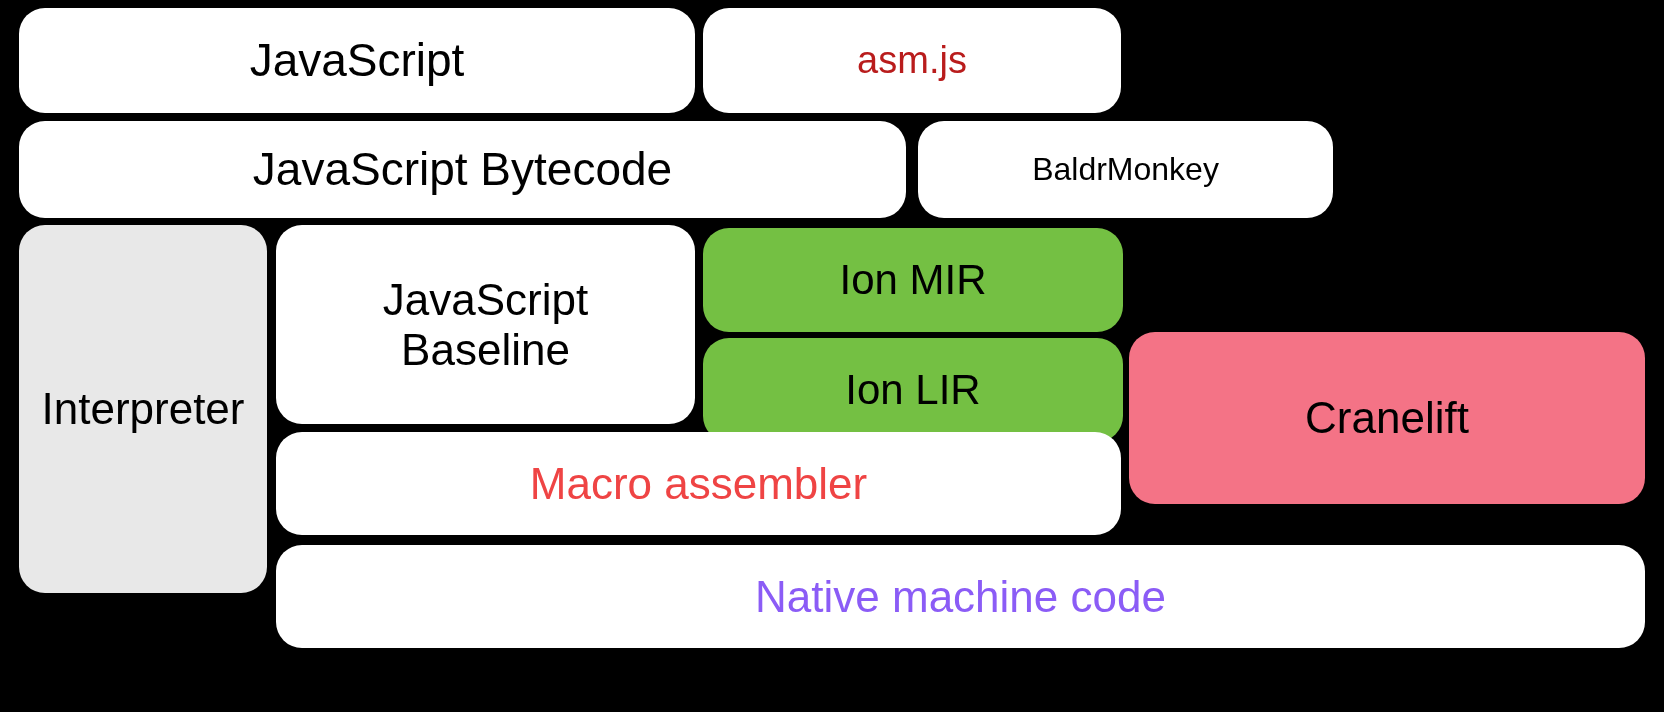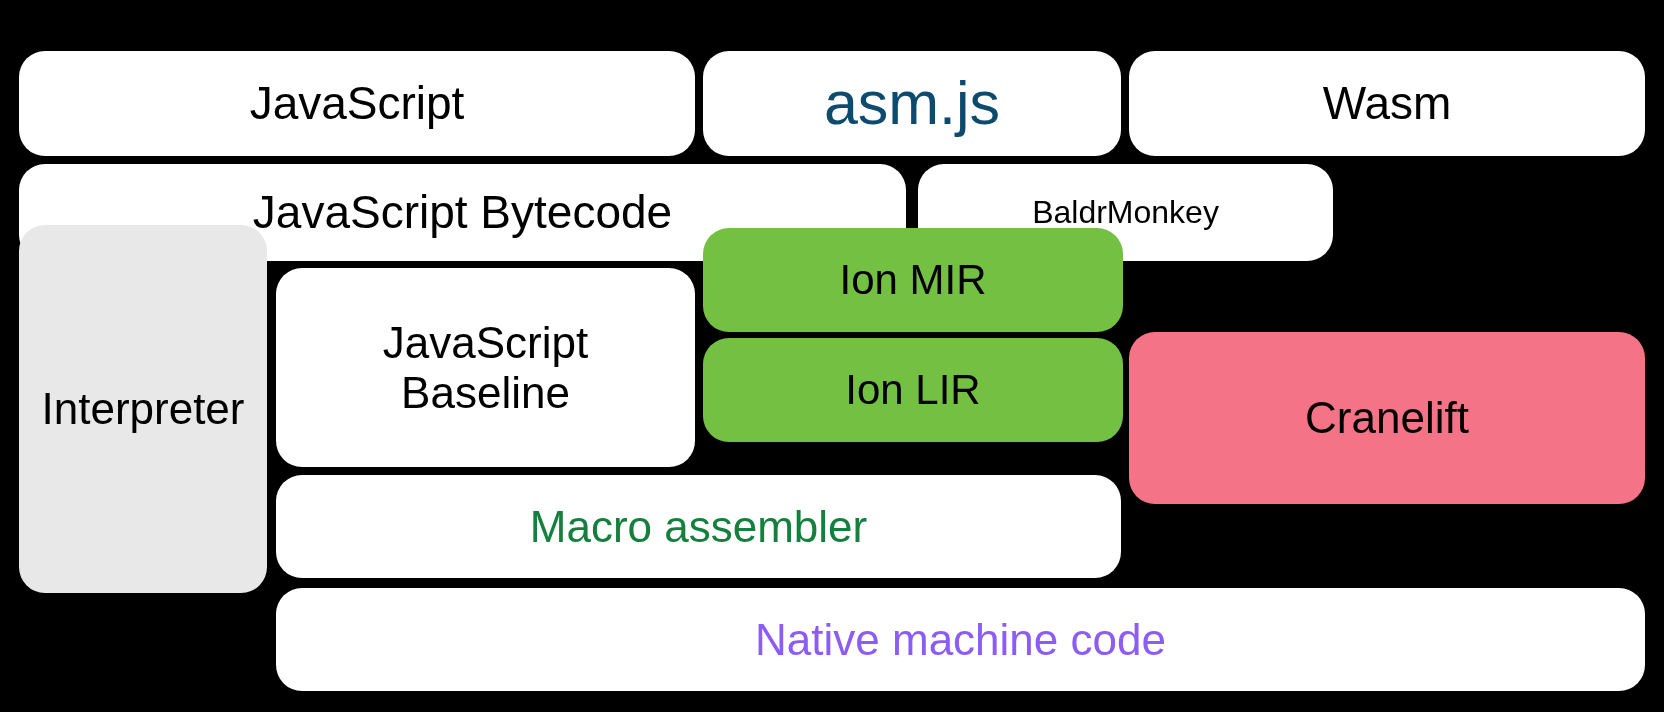--- a/index.html
+++ b/index.html
@@ -22,35 +22,34 @@
     display: flex;
     align-items: center;
     justify-content: center;
     text-align: center;
     color: #000000;
     line-height: 1.12;
     white-space: pre-line;
     letter-spacing: 0px;
     -webkit-font-smoothing: antialiased;
   }
-  .fill-white { background: #ffffff; margin-top: 43px; }
+  .fill-white { background: #ffffff; }
   .fill-grey  { background: #e8e8e8; }
   .fill-green { background: #74c043; }
   .fill-red   { background: #f47386; }
 </style>
 </head>
 <body>
 
 <div id="diagram" style="background: rgb(0, 0, 0);">
     <div class="node fill-white" style="left: 19px; top: 8px; width: 676px; height: 105px; font-size: 46px; color: rgb(0, 0, 0);"><span>JavaScript</span></div>
-    <div class="node fill-white" style="left: 703px; top: 8px; width: 418px; height: 105px; font-size: 61px; color: #0c4a6e;"><span>asm.js</span></div>
-    <div class="node fill-white" style="left: 1129px; top: 8px; width: 516px; height: 105px; font-size: 46px; color: rgb(0, 0, 0);"><span>Wasm</span></div>
+    <div class="node fill-white" style="left: 703px; top: 8px; width: 418px; height: 105px; font-size: 38px; color: #b91c1c;"><span>asm.js</span></div>
     <div class="node fill-white" style="left: 19px; top: 121px; width: 887px; height: 97px; font-size: 46px; color: rgb(0, 0, 0);"><span>JavaScript Bytecode</span></div>
     <div class="node fill-white" style="left: 918px; top: 121px; width: 415px; height: 97px; font-size: 32px; color: rgb(0, 0, 0);"><span>BaldrMonkey</span></div>
     <div class="node fill-grey" style="left: 19px; top: 225px; width: 248px; height: 368px; font-size: 44px; color: rgb(0, 0, 0);"><span>Interpreter</span></div>
     <div class="node fill-white" style="left: 276px; top: 225px; width: 419px; height: 199px; font-size: 44px; color: rgb(0, 0, 0);"><span>JavaScript
 Baseline</span></div>
     <div class="node fill-green" style="left: 703px; top: 228px; width: 420px; height: 104px; font-size: 42px; color: rgb(0, 0, 0);"><span>Ion MIR</span></div>
     <div class="node fill-green" style="left: 703px; top: 338px; width: 420px; height: 104px; font-size: 42px; color: rgb(0, 0, 0);"><span>Ion LIR</span></div>
     <div class="node fill-red" style="left: 1129px; top: 332px; width: 516px; height: 172px; font-size: 44px; color: rgb(0, 0, 0);"><span>Cranelift</span></div>
-    <div class="node fill-white" style="left: 276px; top: 432px; width: 845px; height: 103px; font-size: 44px; color: #15803d;"><span>Macro assembler</span></div>
+    <div class="node fill-white" style="left: 276px; top: 432px; width: 845px; height: 103px; font-size: 44px; color: #ef4444;"><span>Macro assembler</span></div>
     <div class="node fill-white" style="left: 276px; top: 545px; width: 1369px; height: 103px; font-size: 44px; color: #8b5cf6;"><span>Native machine code</span></div>
   </div>
 
 </body></html>

